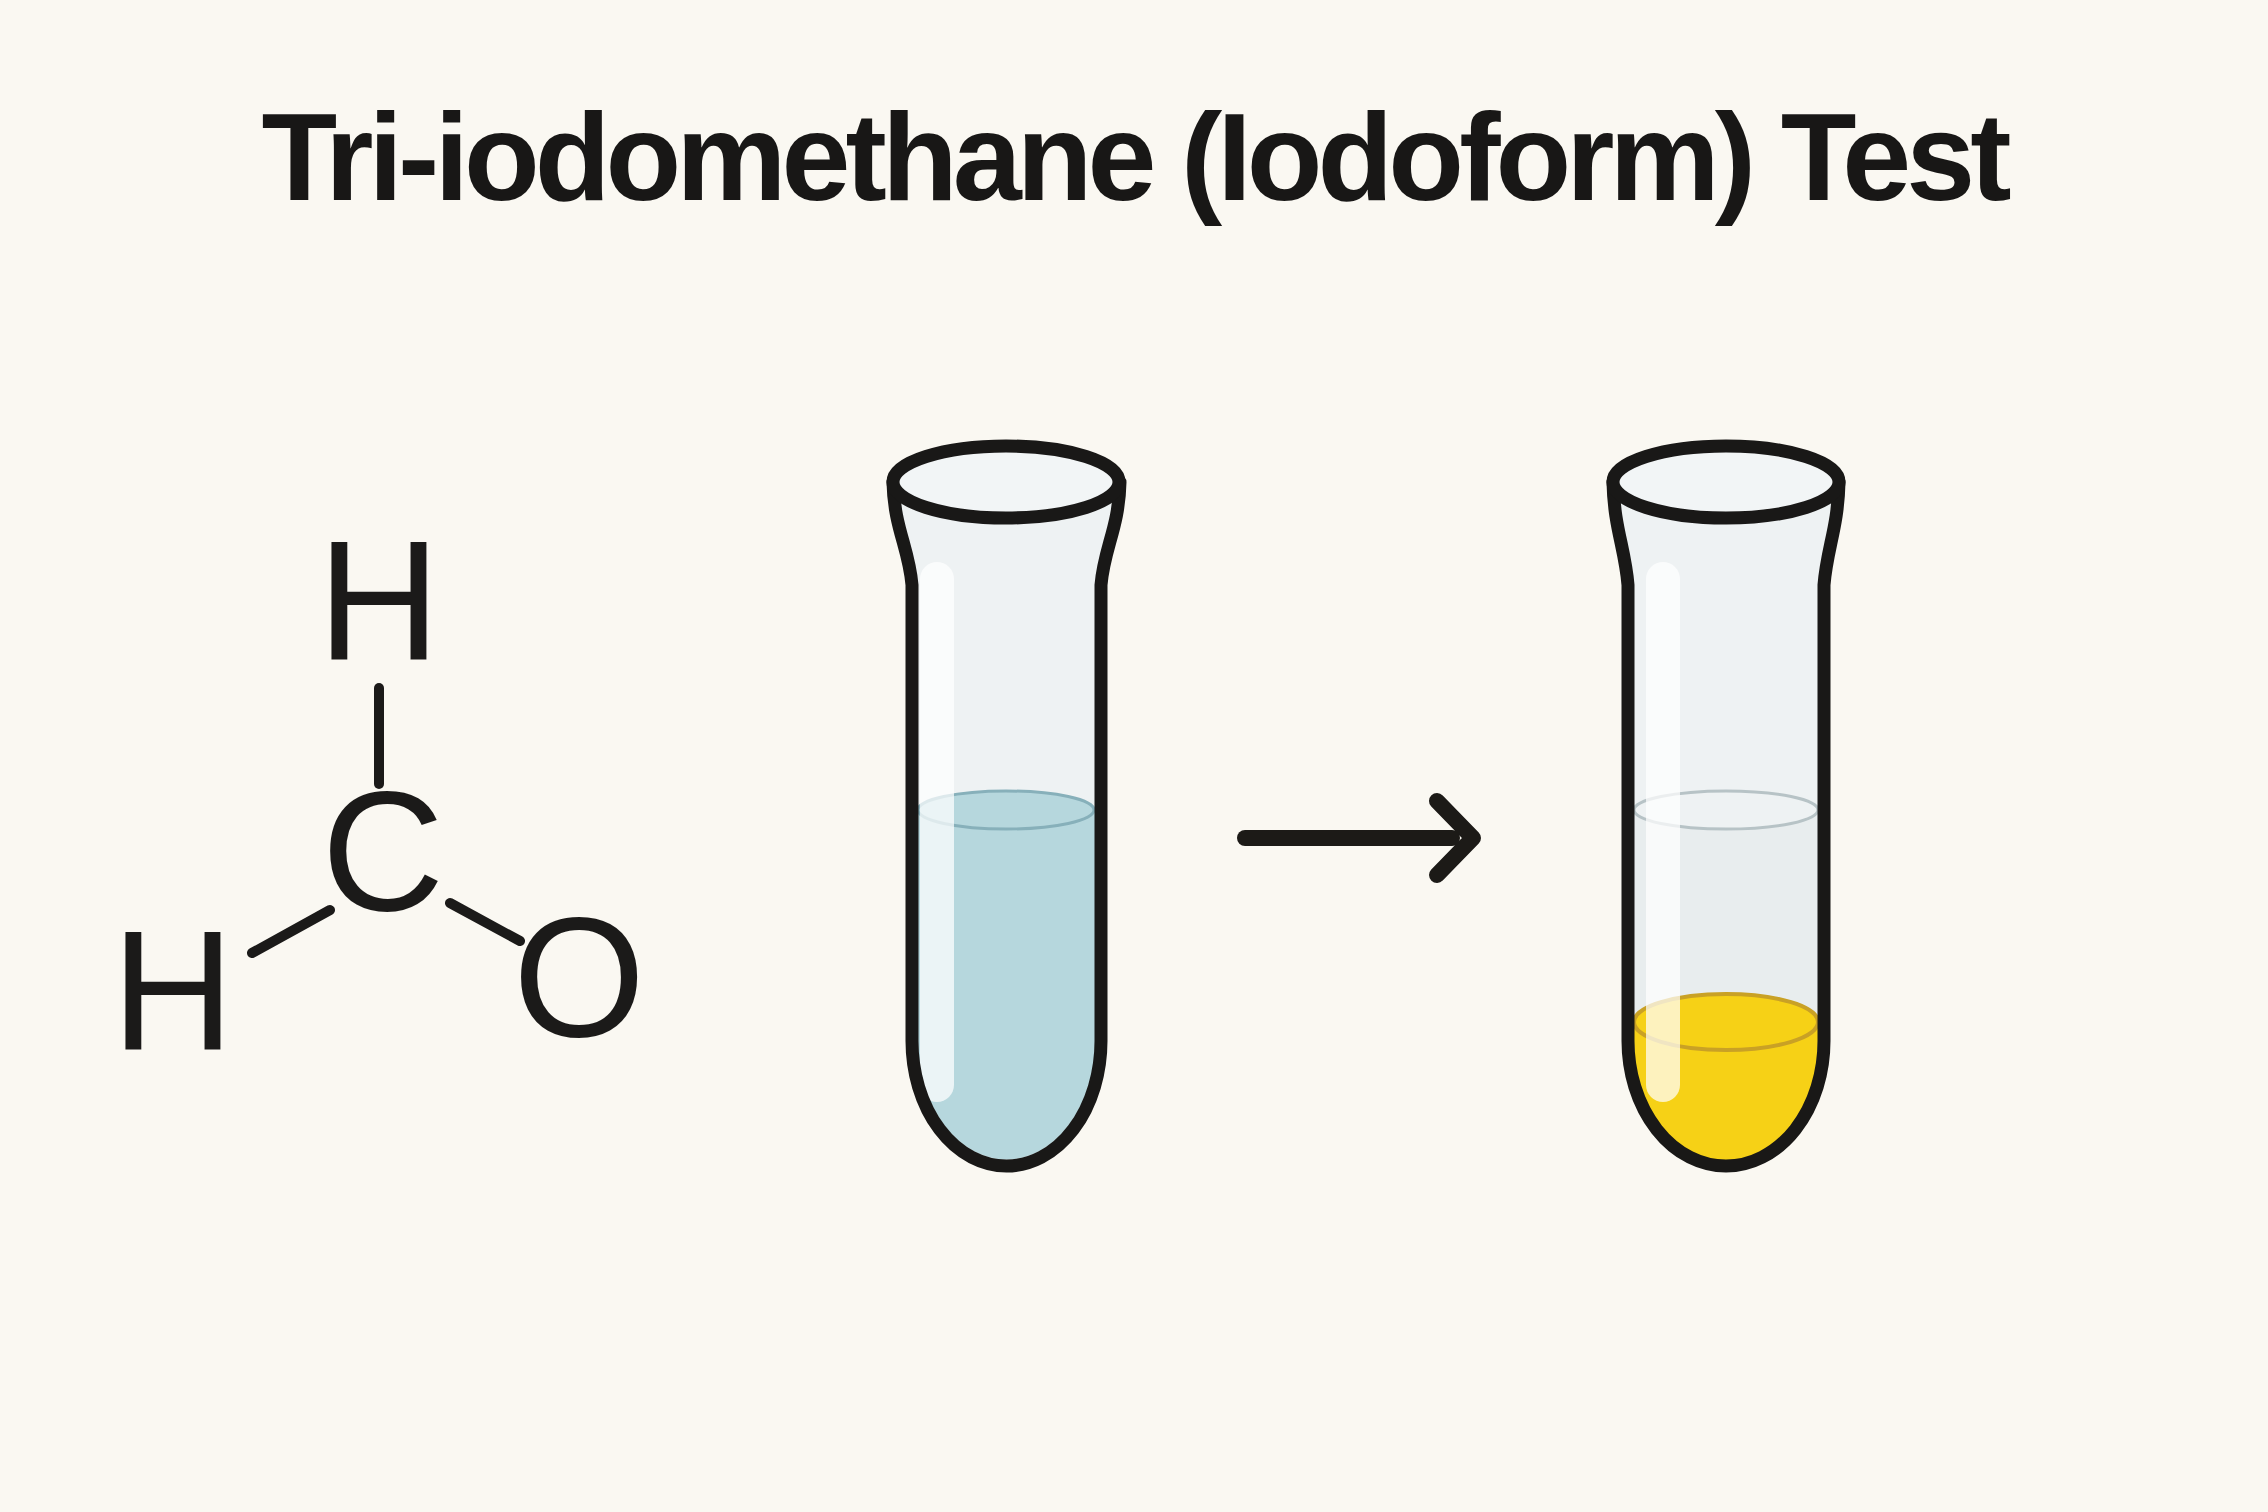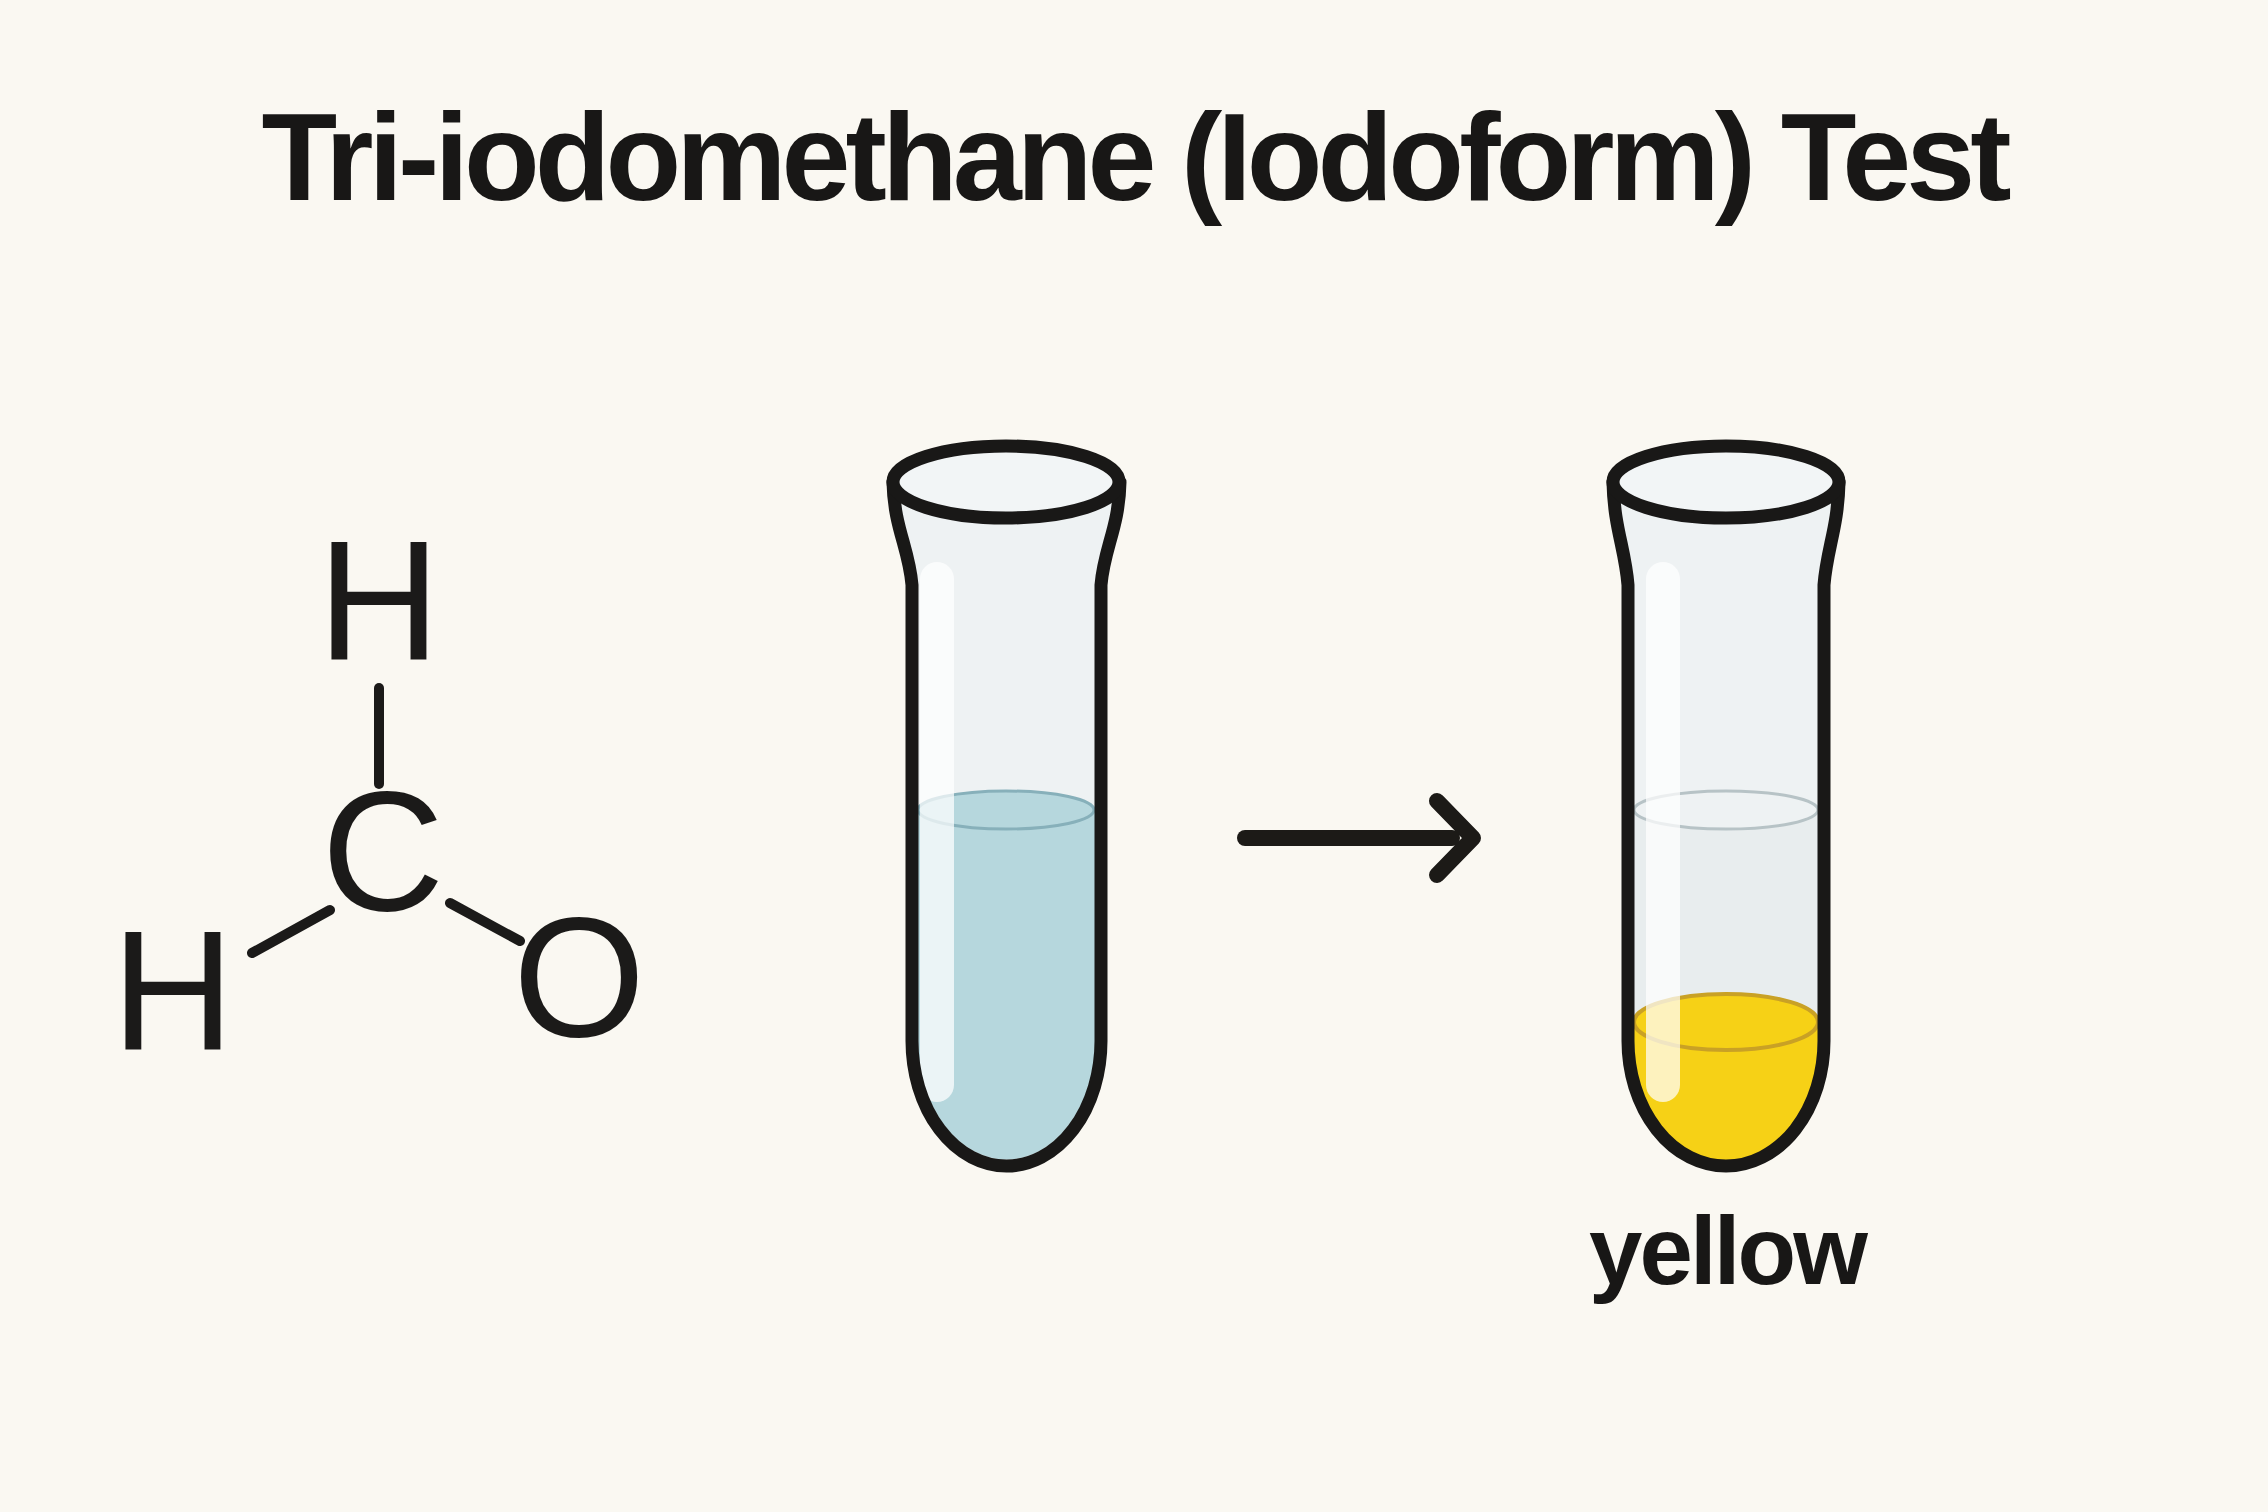--- a/index.html
+++ b/index.html
@@ -66,16 +66,15 @@
       <ellipse cx="1726" cy="810" rx="92" ry="19" fill="#eef2f3" stroke="#b7c3c6" stroke-width="3"></ellipse>
       <path d="M 1634 1022 L 1634 1041 A 91 119 0 0 0 1818 1041 L 1818 1022 Z" fill="#f6d116"></path>
       <ellipse cx="1726" cy="1022" rx="92" ry="28" stroke="#c9a125" stroke-width="4" fill="#f6d116"></ellipse>
       <rect class="highlight" x="1646" y="562" width="34" height="540" rx="17"></rect>
       <path class="outline" d="M 1613 482 C 1614 528 1625 548 1628 585 L 1628 1041 A 98 125 0 0 0 1824 1041 L 1824 585 C 1827 548 1838 528 1839 482"></path>
       <ellipse cx="1726" cy="482" rx="113" ry="36" fill="#f2f5f6" stroke="#191817" stroke-width="13"></ellipse>
     </g>
   </svg>
 
   <div class="result">
-    <div>yellow</div>
   </div>
 
 </div>
 
 </body></html>

